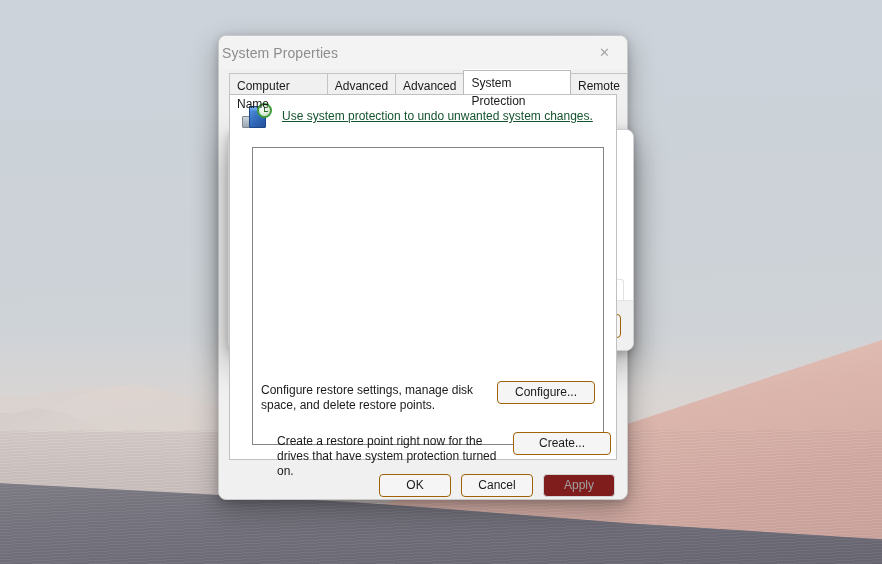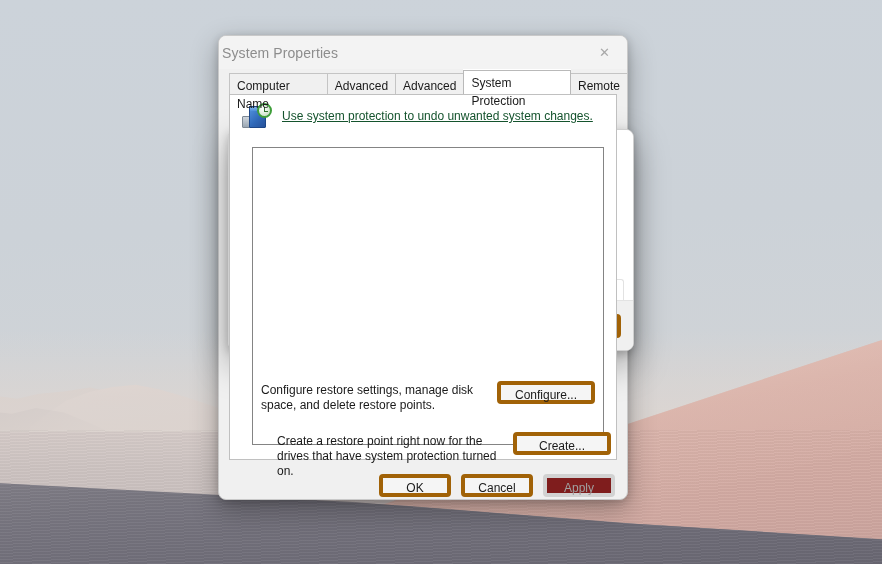--- a/index.html
+++ b/index.html
@@ -237,21 +237,21 @@
     color: #1a1a1a;
     line-height: 15px;
     width: 222px;
     padding-top: 2px;
   }
   .win-button {
     font-family: "Liberation Sans", sans-serif;
     font-size: 12px;
     color: #1a1a1a;
     background: #f5f5f5;
-    border: 4px solid #a16207;
+    border: 1px solid #a16207;
     border-radius: 4px;
     height: 23px;
     min-width: 98px;
     padding: 0 6px;
     cursor: default;
     line-height: 21px;
     text-align: center;
     box-sizing: border-box;
   }
   .win-button.disabled { color: #a0a0a0; background: #7f1d1d; border-color: #d2d2d2; }

